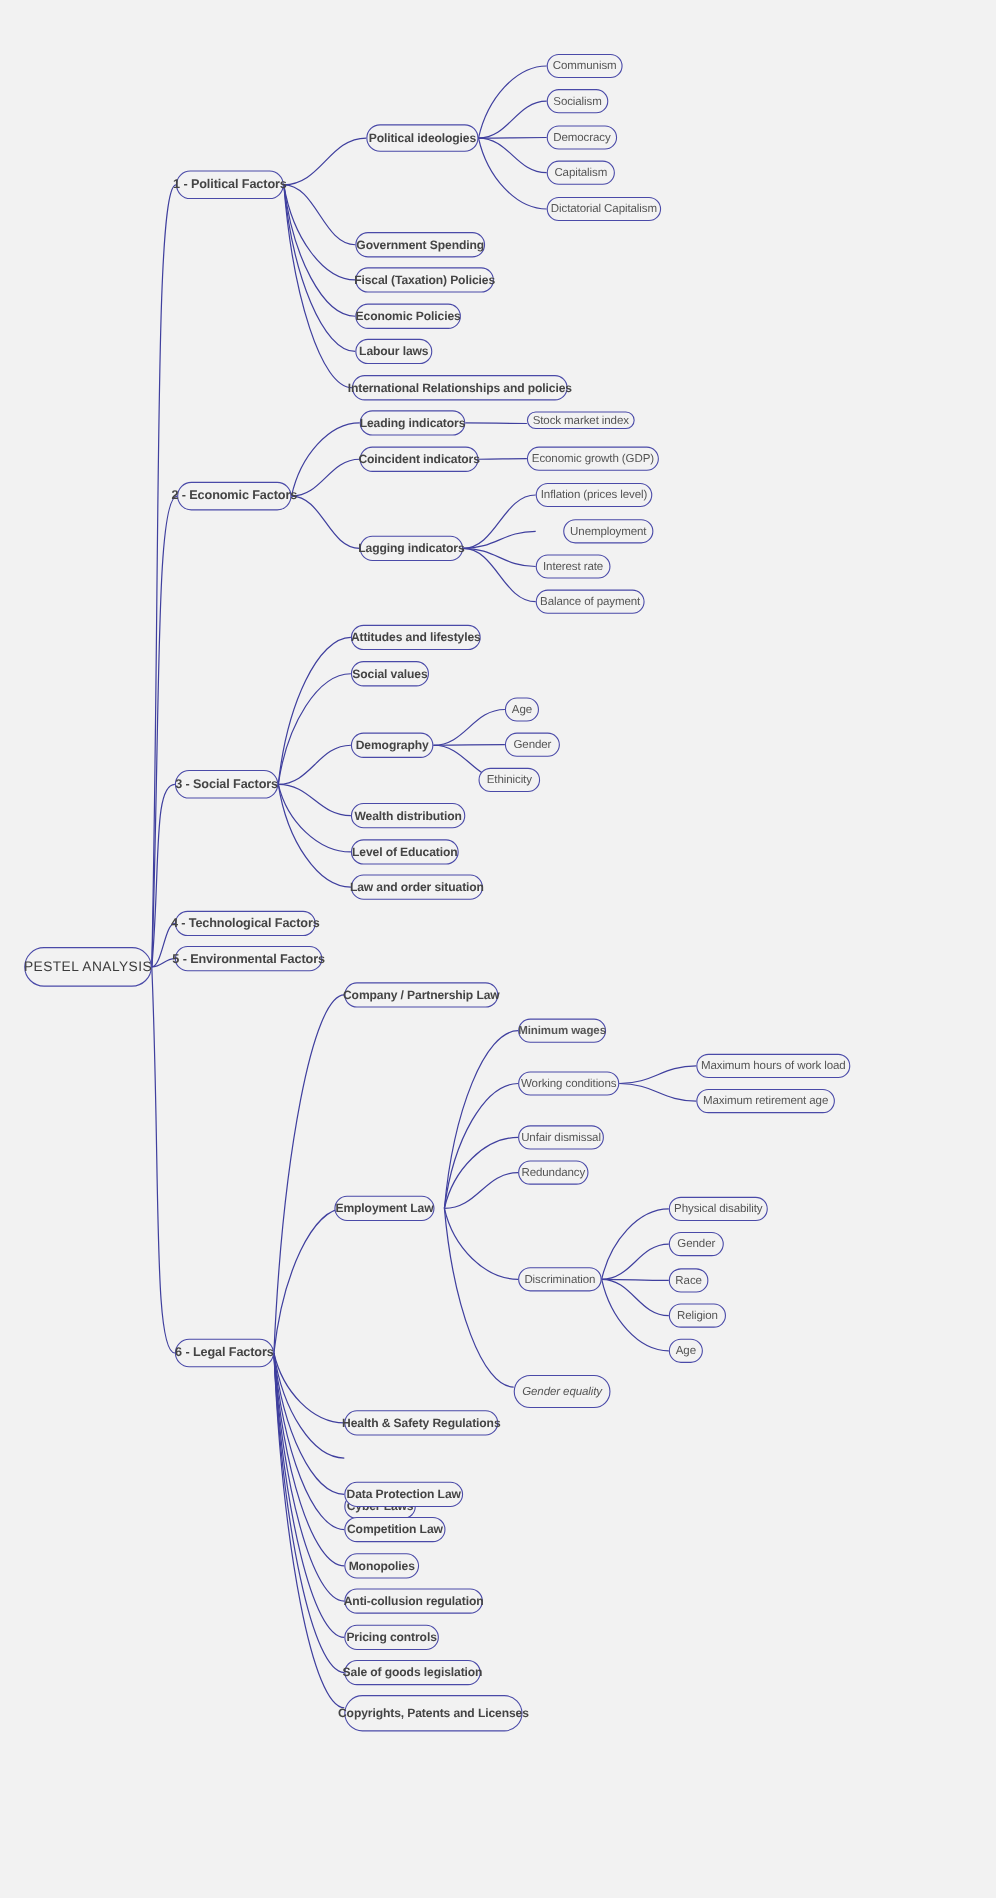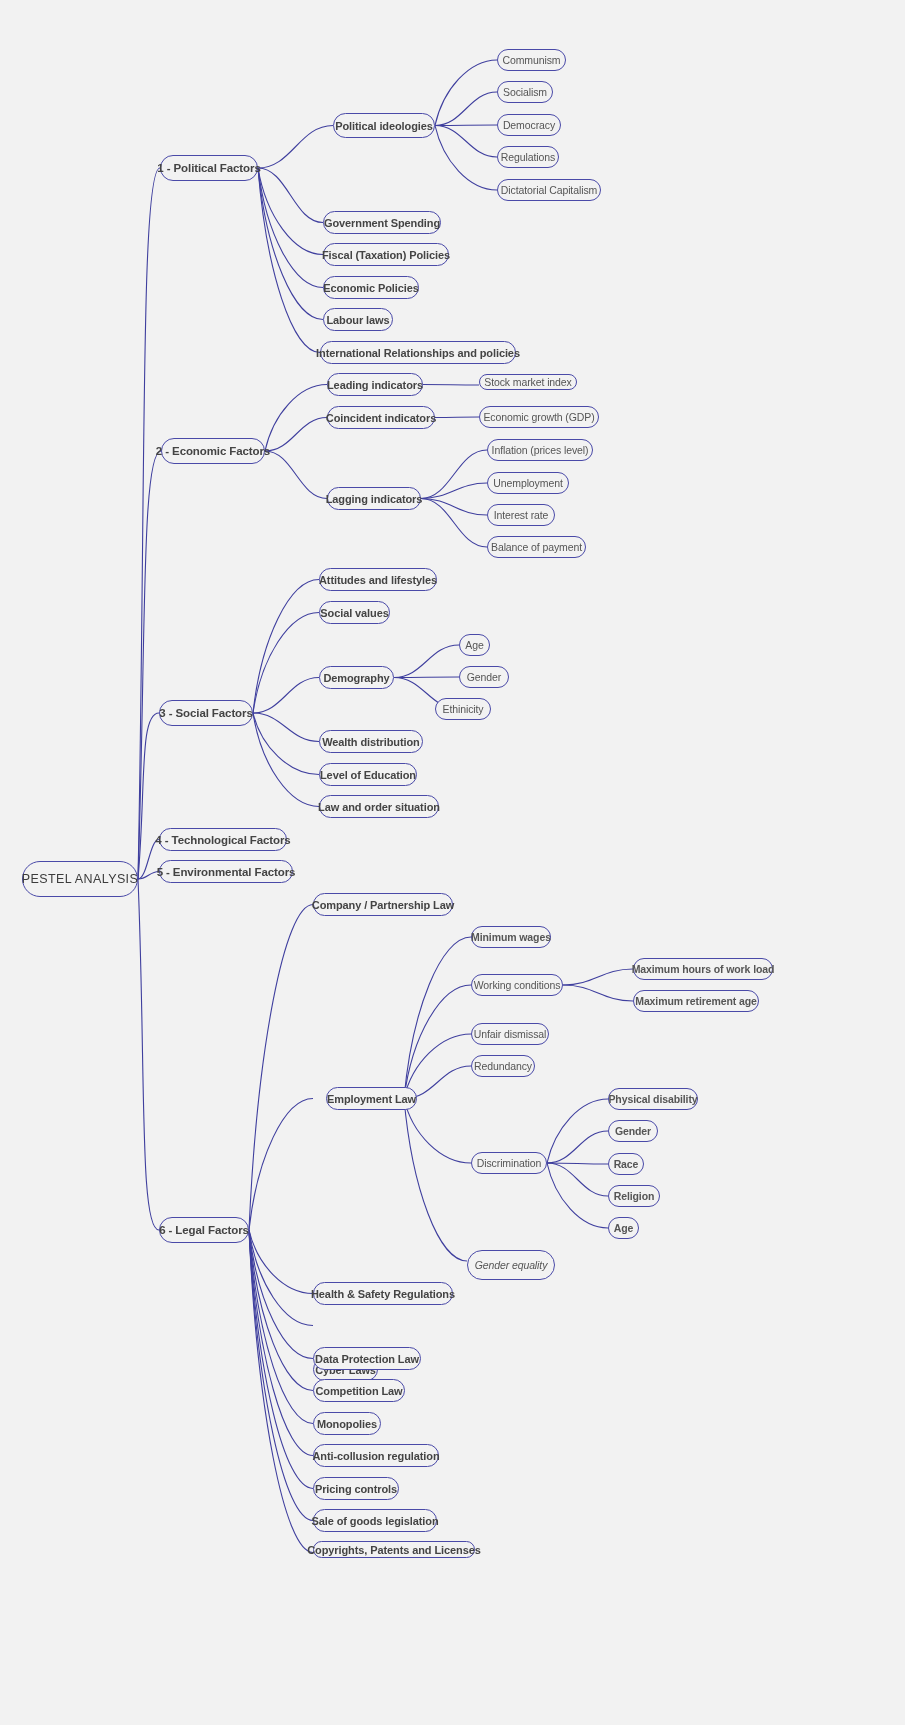--- a/index.html
+++ b/index.html
@@ -57,21 +57,21 @@
     font-weight: 700;
     color: #444;
   }
   .lvl3 {
     font-size: 10.5px;
     font-weight: 400;
     color: #555;
   }
   .lvl4 {
     font-size: 10.5px;
-    font-weight: 700;
+    font-weight: 400;
     color: #555;
   }
 </style>
 </head>
 <body>
 
 <div id="mindmap">
   <svg id="edges" viewBox="0 0 905 1725">
       <path d="M 138 879 C 146 487.95, 140 168, 160 168" fill="none" stroke="#3f3f9e" stroke-width="1.1"></path>
       <path d="M 138 879 C 146 643.6, 141 451, 161 451" fill="none" stroke="#3f3f9e" stroke-width="1.1"></path>
@@ -146,21 +146,21 @@
       <div class="node lvl3" style="left: 497px; top: 49px; width: 69px; height: 22px;">
         <span>Communism</span>
       </div>
       <div class="node lvl3" style="left: 497px; top: 81px; width: 56px; height: 22px;">
         <span>Socialism</span>
       </div>
       <div class="node lvl3" style="left: 497px; top: 114px; width: 64px; height: 22px;">
         <span>Democracy</span>
       </div>
       <div class="node lvl3" style="left: 497px; top: 146px; width: 62px; height: 22px;">
-        <span>Regulations</span>
+        <span>Capitalism</span>
       </div>
       <div class="node lvl3" style="left: 497px; top: 179px; width: 104px; height: 22px;">
         <span>Dictatorial Capitalism</span>
       </div>
       <div class="node lvl2" style="left: 323px; top: 211px; width: 118px; height: 23px;">
         <span>Government Spending</span>
       </div>
       <div class="node lvl2" style="left: 323px; top: 243px; width: 126px; height: 23px;">
         <span>Fiscal (Taxation) Policies</span>
       </div>
@@ -187,21 +187,21 @@
       </div>
       <div class="node lvl3" style="left: 479px; top: 406px; width: 120px; height: 22px;">
         <span>Economic growth (GDP)</span>
       </div>
       <div class="node lvl2" style="left: 327px; top: 487px; width: 94px; height: 23px;">
         <span>Lagging indicators</span>
       </div>
       <div class="node lvl3" style="left: 487px; top: 439px; width: 106px; height: 22px;">
         <span>Inflation (prices level)</span>
       </div>
-      <div class="node lvl3" style="left: 487px; top: 472px; width: 82px; height: 22px;">
+      <div class="node lvl3" style="left: 512px; top: 472px; width: 82px; height: 22px;">
         <span>Unemployment</span>
       </div>
       <div class="node lvl3" style="left: 487px; top: 504px; width: 68px; height: 22px;">
         <span>Interest rate</span>
       </div>
       <div class="node lvl3" style="left: 487px; top: 536px; width: 99px; height: 22px;">
         <span>Balance of payment</span>
       </div>
       <div class="node lvl1" style="left: 159px; top: 700px; width: 94px; height: 26px;">
         <span>3 - Social Factors</span>
@@ -238,21 +238,21 @@
       </div>
       <div class="node lvl1" style="left: 159px; top: 860px; width: 134px; height: 23px;">
         <span>5 - Environmental Factors</span>
       </div>
       <div class="node lvl1" style="left: 159px; top: 1217px; width: 90px; height: 26px;">
         <span>6 - Legal Factors</span>
       </div>
       <div class="node lvl2" style="left: 313px; top: 893px; width: 140px; height: 23px;">
         <span>Company / Partnership Law</span>
       </div>
-      <div class="node lvl2" style="left: 326px; top: 1087px; width: 91px; height: 23px;">
+      <div class="node lvl2" style="left: 304px; top: 1087px; width: 91px; height: 23px;">
         <span>Employment Law</span>
       </div>
       <div class="node lvl3" style="left: 471px; top: 926px; width: 80px; height: 22px; font-weight: bold;">
         <span>Minimum wages</span>
       </div>
       <div class="node lvl3" style="left: 471px; top: 974px; width: 92px; height: 22px;">
         <span>Working conditions</span>
       </div>
       <div class="node lvl4" style="left: 633px; top: 958px; width: 140px; height: 22px;">
         <span>Maximum hours of work load</span>
@@ -304,17 +304,17 @@
       </div>
       <div class="node lvl2" style="left: 313px; top: 1444px; width: 126px; height: 23px;">
         <span>Anti-collusion regulation</span>
       </div>
       <div class="node lvl2" style="left: 313px; top: 1477px; width: 86px; height: 23px;">
         <span>Pricing controls</span>
       </div>
       <div class="node lvl2" style="left: 313px; top: 1509px; width: 124px; height: 23px;">
         <span>Sale of goods legislation</span>
       </div>
-      <div class="node lvl2" style="left: 313px; top: 1541px; width: 162px; height: 17px;">
+      <div class="node lvl2" style="left: 313px; top: 1541px; width: 162px; height: 33px;">
         <span>Copyrights, Patents and Licenses</span>
       </div>
     </div>
 </div>
 
 </body></html>

